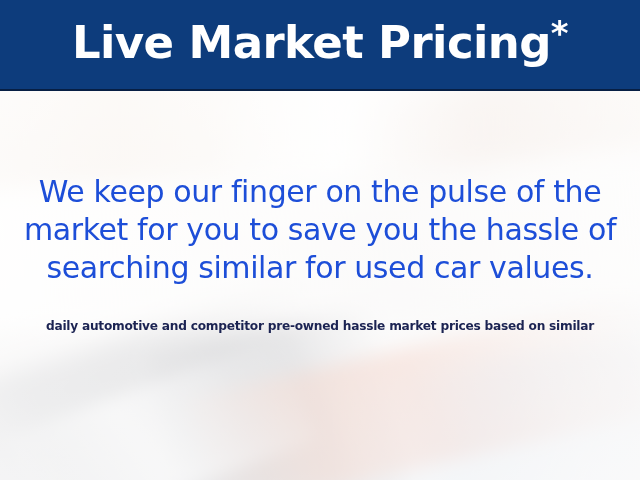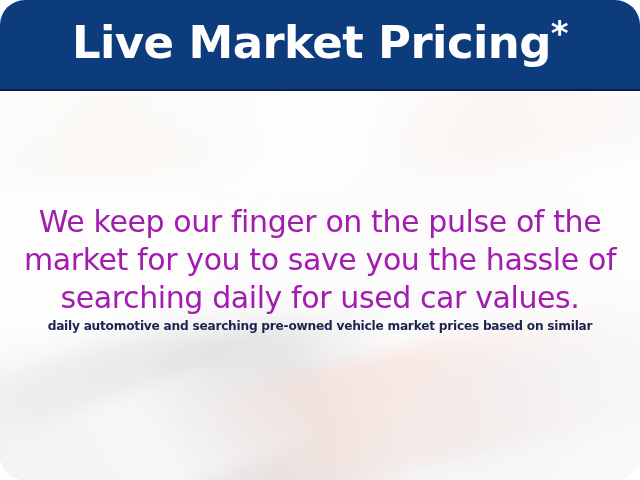--- a/index.html
+++ b/index.html
@@ -13,21 +13,20 @@
     font-family: "Liberation Sans", sans-serif;
     background: #ffffff;
   }
 
   .banner {
     position: relative;
     width: 640px;
     height: 480px;
     overflow: hidden;
     background: #f2efec;
-    border-radius: 25px;
   }
 
   
   .bg-layer {
     position: absolute;
     left: 0;
     top: 0;
     width: 640px;
     height: 480px;
     overflow: hidden;
@@ -238,27 +237,26 @@
     height: 389px;
     z-index: 4;
   }
 
   .headline {
     position: absolute;
     left: 20px;
     top: 82px;
     width: 600px;
     text-align: center;
-    color: #a21caf;
+    color: #1d4ed8;
     font-family: "DejaVu Sans", sans-serif;
     font-size: 30px;
     font-weight: normal;
     line-height: 38px;
     letter-spacing: -0.4px;
-    margin-top: 30px;
   }
   .headline .hl-line {
     display: block;
     white-space: nowrap;
   }
 
   .disclaimer {
     position: absolute;
     left: 24px;
     top: 226px;
@@ -297,21 +295,21 @@
 
   <div class="title-bar">
     <div class="title-text"><span>Live Market Pricing</span><span class="asterisk">*</span></div>
   </div>
 
   <div class="content">
 
     <div class="headline">
       <span class="hl-line">We keep our finger on the pulse of the</span>
       <span class="hl-line">market for you to save you the hassle of</span>
-      <span class="hl-line">searching daily for used car values.</span>
+      <span class="hl-line">searching similar for used car values.</span>
     </div>
 
     <div class="disclaimer">
-      <span class="dc-line">daily automotive and searching pre-owned vehicle market prices based on similar</span>
+      <span class="dc-line">daily automotive and competitor pre-owned hassle market prices based on similar</span>
     </div>
 
   </div>
 </div>
 
 </body></html>

